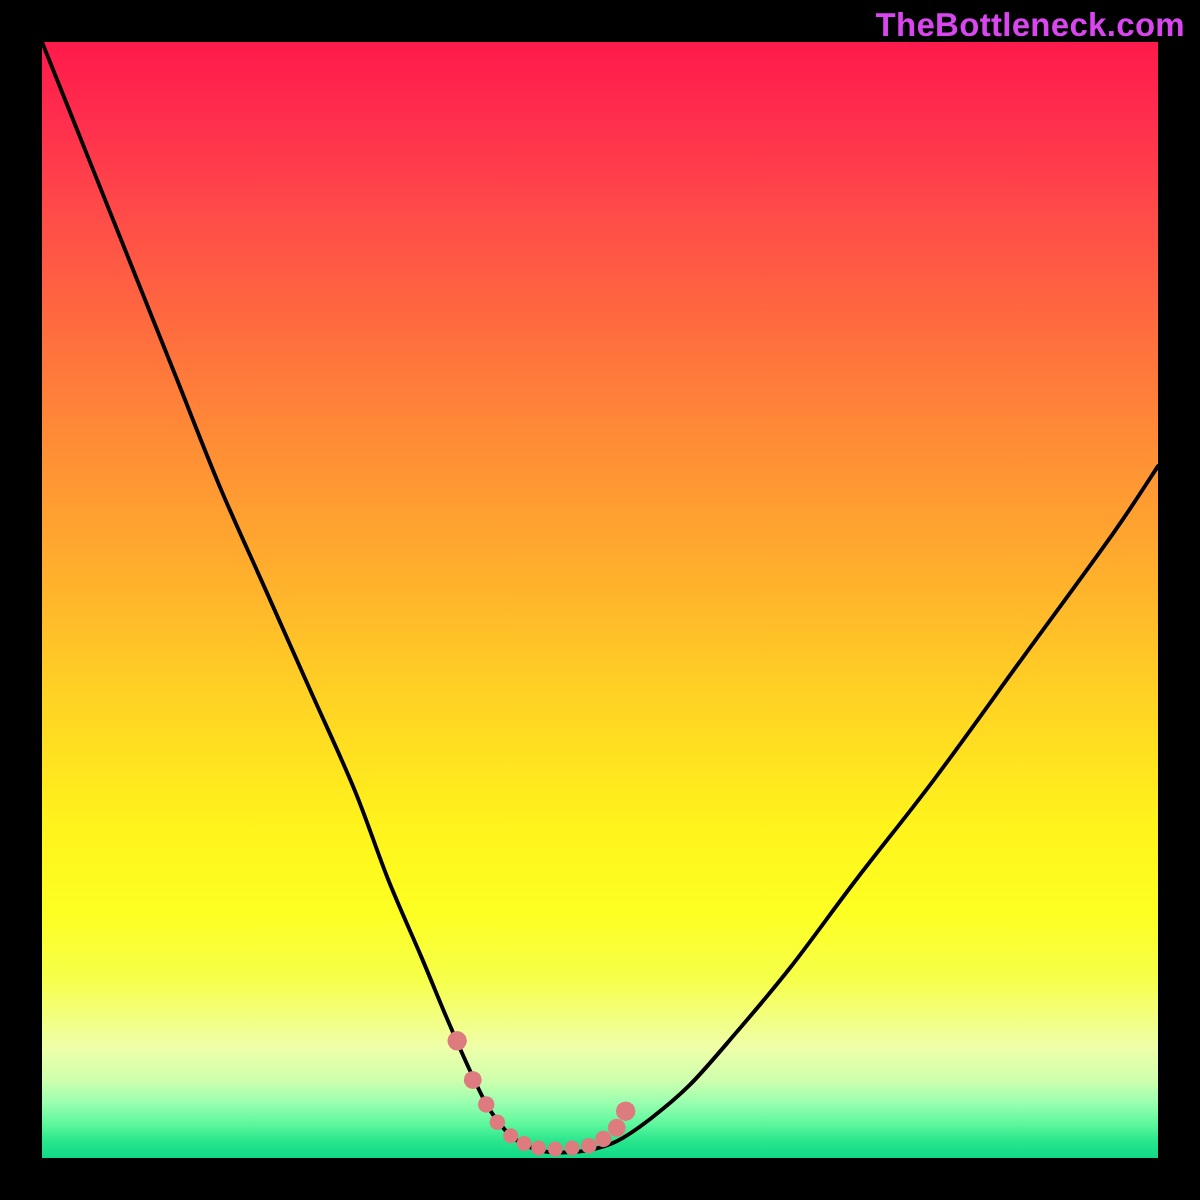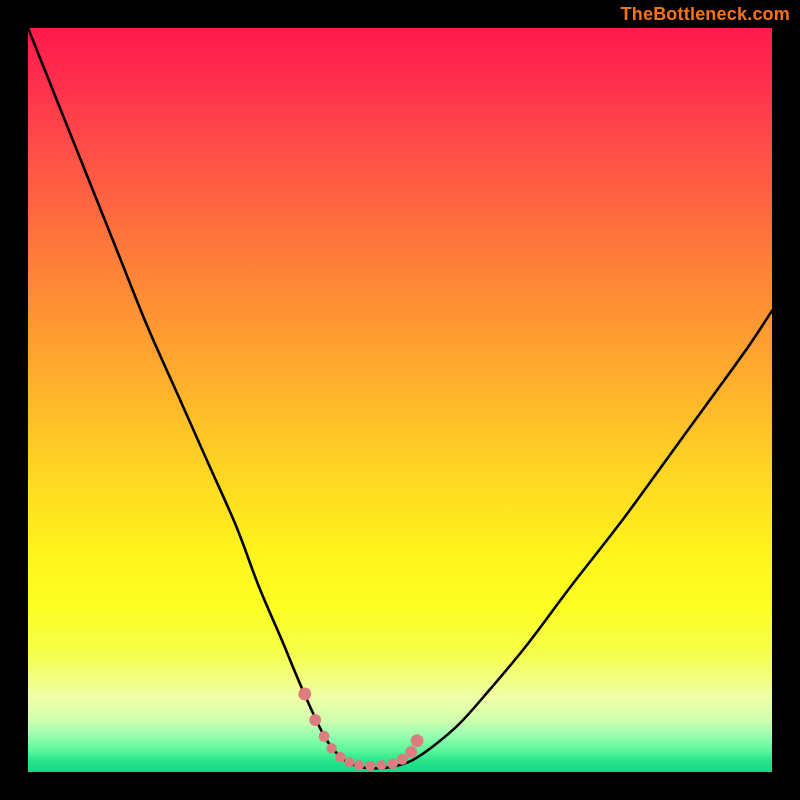--- a/index.html
+++ b/index.html
@@ -47,23 +47,23 @@
       #5cf79c 97%,
       #29e58c 98.5%,
       #0fd987 100%
     );
   }
   .watermark {
     position: absolute;
     top: 4px;
     right: 10px;
     font-family: Arial, Helvetica, sans-serif;
-    font-size: 18px;
+    font-size: 22px;
     font-weight: 600;
-    color: #f97316;
+    color: #d946ef;
     letter-spacing: 0.2px;
     user-select: none;
   }
   svg.curve {
     position: absolute;
     inset: 0;
   }
 </style>
 </head>
 <body>

